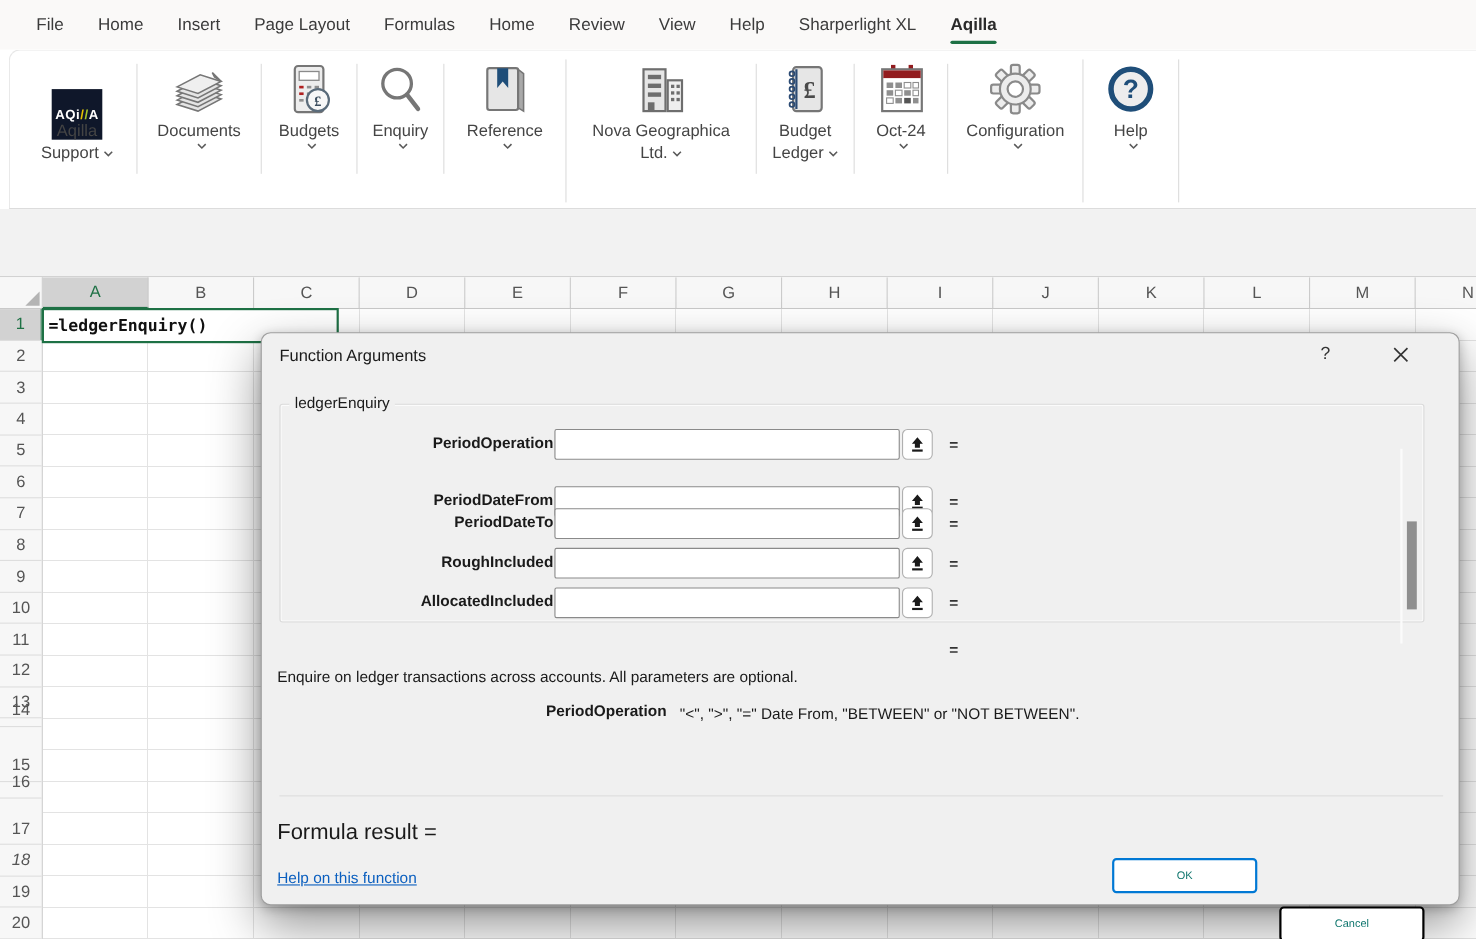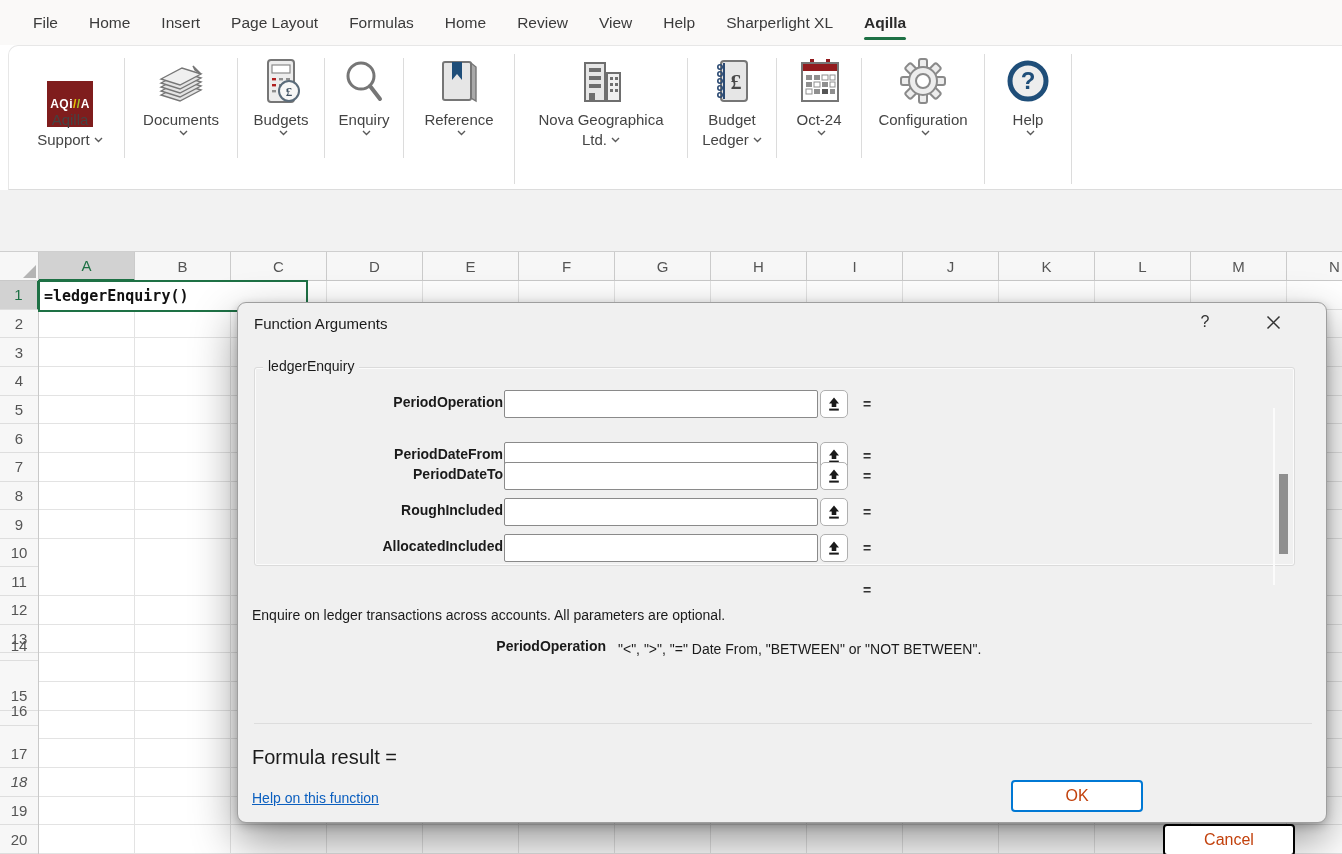--- a/index.html
+++ b/index.html
@@ -19,21 +19,21 @@
   #ribbon { position:absolute; left:8px; top:45px; width:1334px; height:145px;
             background:#fff; border:1px solid #E7E7E7; border-right:none; border-bottom:1px solid #DCDCDC;
             border-top-left-radius:10px; display:flex; align-items:flex-start; padding:6px 0 0 7px; }
   .rbtn { display:flex; flex-direction:column; align-items:center; padding-top:2px; }
   .ricon { height:56px; display:flex; align-items:center; justify-content:center; }
   .rl1, .rl2 { font-size:15px; color:#444; line-height:20px; text-align:center;
                display:flex; align-items:center; justify-content:center; gap:4px; white-space:nowrap; }
   .rsep { width:1px; background:#DCDCDC; height:100px; margin-top:6px; align-self:flex-start; }
   .rsep.group { height:130px; margin-top:2px; }
   .chev { flex:0 0 auto; }
-  #aq-logo { width:46px; height:46px; background:#7f1d1d; color:#fff; display:flex;
+  #aq-logo { width:46px; height:46px; background:#0f172a; color:#fff; display:flex;
              align-items:center; justify-content:center; font-weight:700; font-size:12px; letter-spacing:.5px;margin-top:44px; }
   #aq-logo .s1 { color:#E8C300; } #aq-logo .s2 { color:#A8C829; }
 
   
   #fbar { position:absolute; left:0; top:190px; width:1342px; height:62px;
           background:#F2F2F2; border-bottom:1px solid #CFCFCF; }
   #namebox { position:absolute; left:8px; top:204px; width:202px; height:35px; background:#fff;
              border:1px solid #C6C6C6; border-radius:4px; display:flex; align-items:center;
              padding:0 10px; font-size:15px; color:#222; }
   #namebox .nb-chev { margin-left:auto; }
@@ -105,21 +105,21 @@
   #dlg-desc { position:absolute; left:14px; top:304px; font-size:14px; color:#1a1a1a; }
   #phname { position:absolute; left:180px; top:335px; width:188px; text-align:right;
          font-size:14px; font-weight:700; color:#1a1a1a; }
   #phtext { position:absolute; left:380px; top:335px; width:690px; font-size:14px; color:#1a1a1a;
          line-height:22px; }
   #dlg-div { position:absolute; left:16px; top:420px; width:1058px; height:1px; background:#DDDDDD; }
   #fres { position:absolute; left:14px; top:443px; font-size:20px; color:#1a1a1a; }
   #hlink { position:absolute; left:14px; top:487px; font-size:14px; color:#0B5FBF;
          text-decoration:underline; cursor:pointer; }
   .dbtn { position:absolute; top:477px; width:132px; height:32px; background:#fff;
-         border-radius:4px; font-size:16px; color:#c2410c; cursor:pointer;
+         border-radius:4px; font-size:10px; color:#0f766e; cursor:pointer;
          font-family:"Liberation Sans", sans-serif; }
   #okbtn { left:773px; border:2px solid #0078D4; }
   #cancelbtn { left:925px; border:2px solid #000000;margin-top:44px; }
 </style>
 </head>
 <body>
 
 <div id="menubar">
     <div class="tab">File</div>
     <div class="tab">Home</div>

